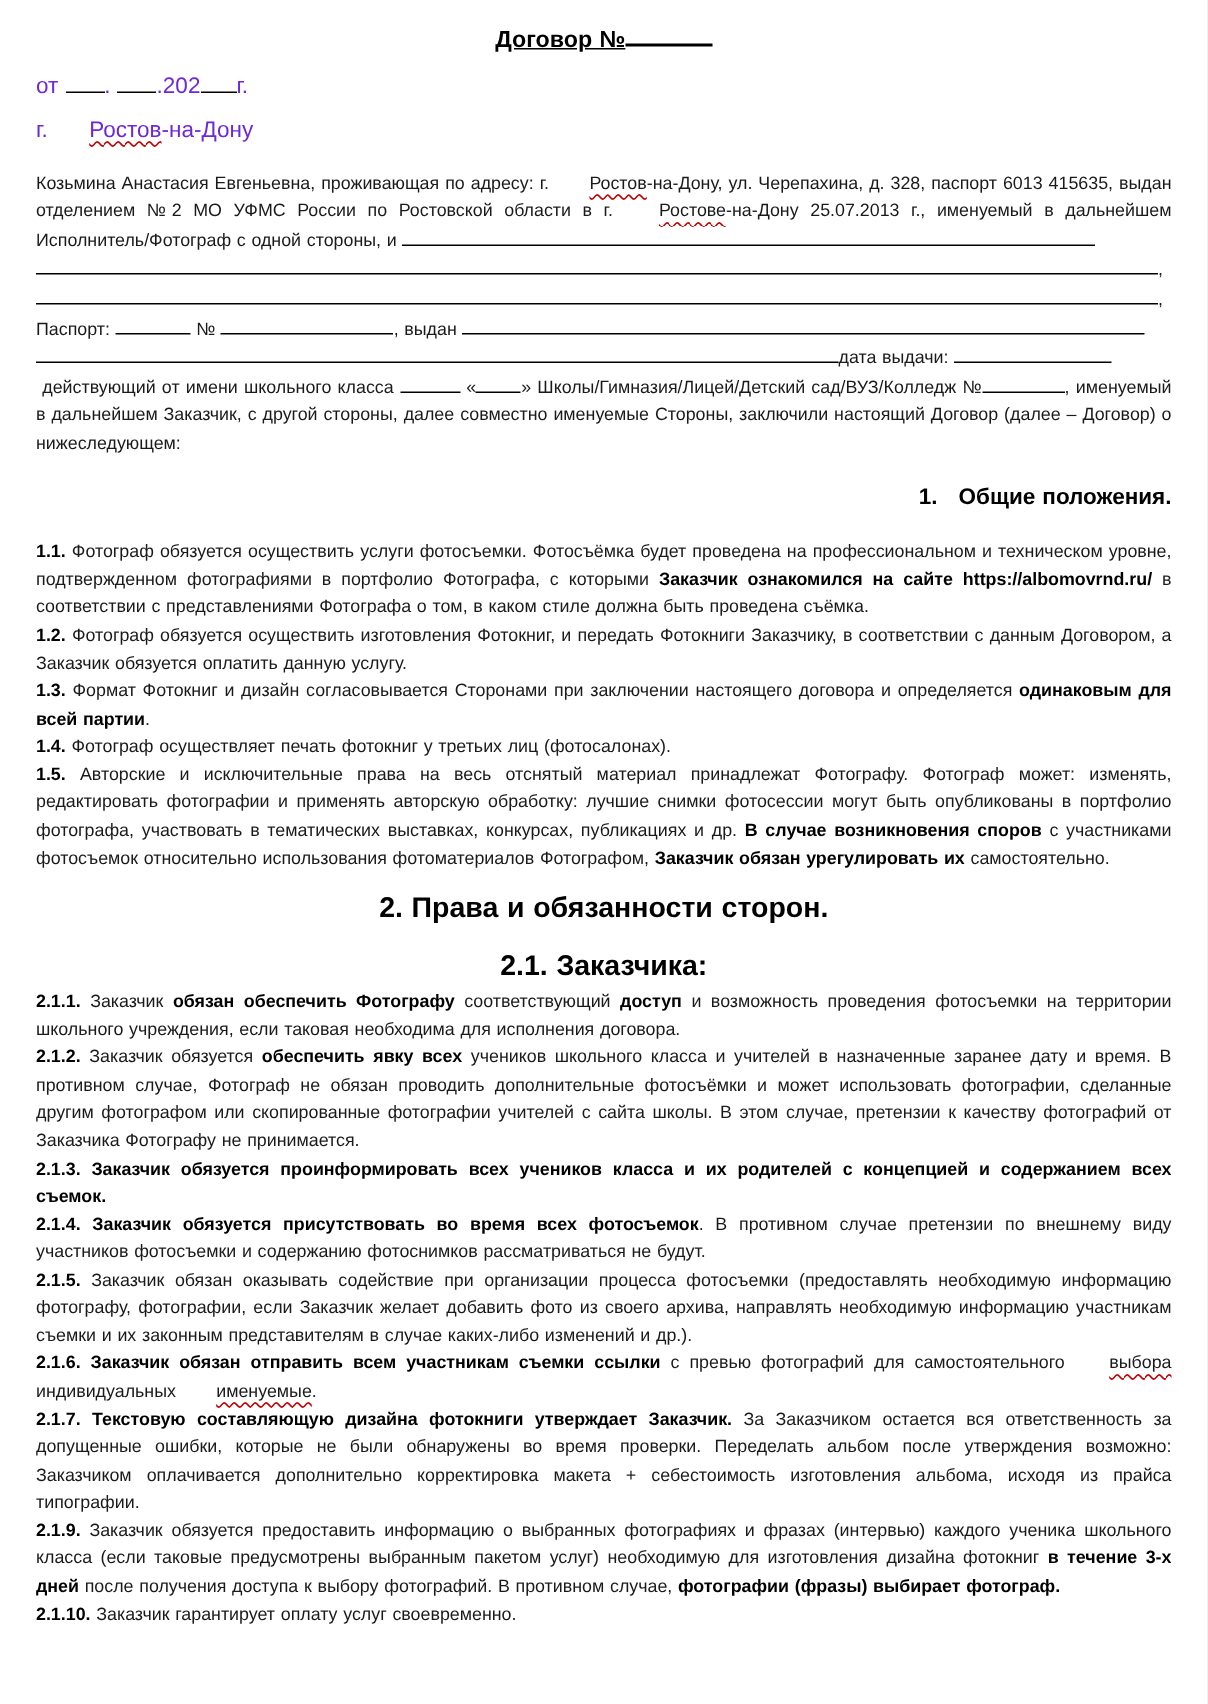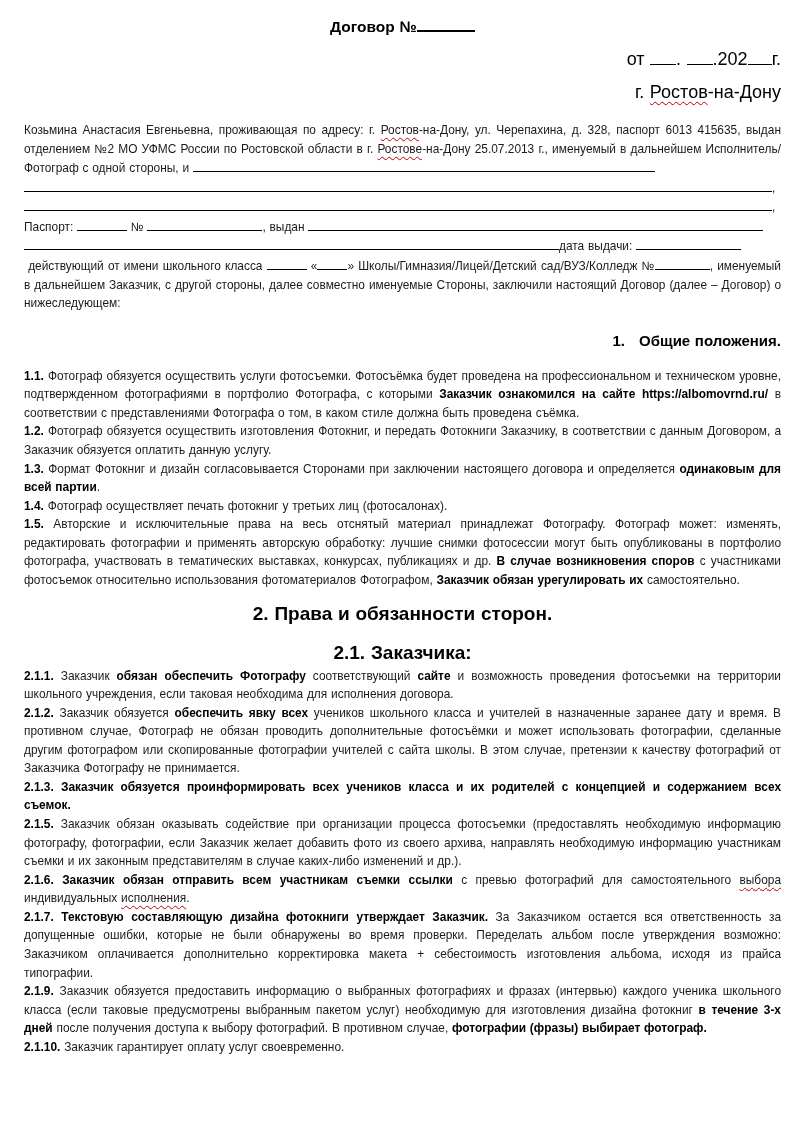--- a/index.html
+++ b/index.html
@@ -6,24 +6,24 @@
   .page{
     width:805px;height:1136px;margin:0 auto;background:#ffffff;
     box-sizing:border-box;padding:12px 24px 0 24px;overflow:hidden;
     font-family:"Liberation Sans","DejaVu Sans",sans-serif;
     color:#1a1a1a;font-size:11.9px;line-height:1.56;
     word-spacing:0.5px;
   }
   .blk{margin:0;}
   .blk.title{
     text-align:center;font-weight:bold;font-size:15.5px;line-height:1.4;
-    margin:4px 0 9px 0;color:#000;
+    margin:4px 0 9px 0;color:#000;text-decoration:underline;
   }
   .blk.subtitle{
-    text-align:right;font-size:18px;line-height:1.4;margin:0 0 8px 0;color:#000000;
+    text-align:left;font-size:15px;line-height:1.4;margin:0 0 8px 0;color:#6d28d9;
   }
   .blk.subtitle.last{margin-bottom:16px;}
   .blk.para{text-align:justify;}
   .blk.h1{
     text-align:right;font-weight:bold;font-size:15px;line-height:1.4;
     margin:17px 0 16px 0;color:#000;
   }
   .blk.h2{
     text-align:center;font-weight:bold;font-size:19px;line-height:1.45;
     margin:11px 0 0 0;color:#000;
@@ -34,20 +34,21 @@
     display:inline-block;height:13px;vertical-align:baseline;
     border-bottom:1px solid #000;
   }
   .blank.thick{border-bottom-width:2px;}
   .sq{
     text-decoration-line:underline;
     text-decoration-style:wavy;
     text-decoration-color:var(--sq,#c00000);
     text-decoration-thickness:1px;
     text-underline-offset:3px;
+    margin-left:23px;
   }
 </style>
 </head>
 <body>
 
 <div class="page">
   <div>
       <div class="blk title"><span class="b">Договор №</span><span class="blank thick b" style="width: 58px;"></span></div>
       <div class="blk subtitle"><span>от </span><span class="blank" style="width: 26px;"></span><span>. </span><span class="blank" style="width: 26px;"></span><span>.202</span><span class="blank" style="width: 24px;"></span><span>г.</span></div>
       <div class="blk subtitle last"><span>г. </span><span class="sq">Ростов</span><span>-на-Дону</span></div>
@@ -58,22 +59,23 @@
       <div class="blk para"><span class="blank" style="width: 535px;"></span><span>дата выдачи: </span><span class="blank" style="width: 105px;"></span></div>
       <div class="blk para"><span>&nbsp;действующий от имени школьного класса </span><span class="blank" style="width: 40px;"></span><span> «</span><span class="blank" style="width: 30px;"></span><span>» Школы/Гимназия/Лицей/Детский сад/ВУЗ/Колледж №</span><span class="blank" style="width: 55px;"></span><span>, именуемый в дальнейшем Заказчик, с другой стороны, далее совместно именуемые Стороны, заключили настоящий Договор (далее – Договор) о нижеследующем:</span></div>
       <div class="blk h1"><span class="b">1.&nbsp;&nbsp;&nbsp;Общие положения.</span></div>
       <div class="blk para"><span class="b">1.1.</span><span> Фотограф обязуется осуществить услуги фотосъемки. Фотосъёмка будет проведена на профессиональном и техническом уровне, подтвержденном фотографиями в портфолио Фотографа, с которыми </span><span class="b">Заказчик ознакомился на сайте https://albomovrnd.ru/</span><span> в соответствии с представлениями Фотографа о том, в каком стиле должна быть проведена съёмка.</span></div>
       <div class="blk para"><span class="b">1.2.</span><span> Фотограф обязуется осуществить изготовления Фотокниг, и передать Фотокниги Заказчику, в соответствии с данным Договором, а Заказчик обязуется оплатить данную услугу.</span></div>
       <div class="blk para"><span class="b">1.3.</span><span> Формат Фотокниг и дизайн согласовывается Сторонами при заключении настоящего договора и определяется </span><span class="b">одинаковым для всей партии</span><span>.</span></div>
       <div class="blk para"><span class="b">1.4.</span><span> Фотограф осуществляет печать фотокниг у третьих лиц (фотосалонах).</span></div>
       <div class="blk para"><span class="b">1.5.</span><span> Авторские и исключительные права на весь отснятый материал принадлежат Фотографу. Фотограф может: изменять, редактировать фотографии и применять авторскую обработку: лучшие снимки фотосессии могут быть опубликованы в портфолио фотографа, участвовать в тематических выставках, конкурсах, публикациях и др. </span><span class="b">В случае возникновения споров</span><span> с участниками фотосъемок относительно использования фотоматериалов Фотографом, </span><span class="b">Заказчик обязан урегулировать их</span><span> самостоятельно.</span></div>
       <div class="blk h2"><span class="b">2. Права и обязанности сторон.</span></div>
       <div class="blk h2 gap-after"><span class="b">2.1. Заказчика:</span></div>
-      <div class="blk para"><span class="b">2.1.1.</span><span> Заказчик </span><span class="b">обязан обеспечить Фотографу</span><span> соответствующий </span><span class="b">сайте</span><span> и возможность проведения фотосъемки на территории школьного учреждения, если таковая необходима для исполнения договора.</span></div>
+      <div class="blk para"><span class="b">2.1.1.</span><span> Заказчик </span><span class="b">обязан обеспечить Фотографу</span><span> соответствующий </span><span class="b">доступ</span><span> и возможность проведения фотосъемки на территории школьного учреждения, если таковая необходима для исполнения договора.</span></div>
       <div class="blk para"><span class="b">2.1.2.</span><span> Заказчик обязуется </span><span class="b">обеспечить явку всех</span><span> учеников школьного класса и учителей в назначенные заранее дату и время. В противном случае, Фотограф не обязан проводить дополнительные фотосъёмки и может использовать фотографии, сделанные другим фотографом или скопированные фотографии учителей с сайта школы. В этом случае, претензии к качеству фотографий от Заказчика Фотографу не принимается.</span></div>
       <div class="blk para"><span class="b">2.1.3. Заказчик обязуется проинформировать всех учеников класса и их родителей с концепцией и содержанием всех съемок.</span></div>
+      <div class="blk para"><span class="b">2.1.4. Заказчик обязуется присутствовать во время всех фотосъемок</span><span>. В противном случае претензии по внешнему виду участников фотосъемки и содержанию фотоснимков рассматриваться не будут.</span></div>
       <div class="blk para"><span class="b">2.1.5.</span><span> Заказчик обязан оказывать содействие при организации процесса фотосъемки (предоставлять необходимую информацию фотографу, фотографии, если Заказчик желает добавить фото из своего архива, направлять необходимую информацию участникам съемки и их законным представителям в случае каких-либо изменений и др.).</span></div>
-      <div class="blk para"><span class="b">2.1.6. Заказчик обязан отправить всем участникам съемки ссылки</span><span> с превью фотографий для самостоятельного </span><span class="sq">выбора</span><span> индивидуальных </span><span class="sq">исполнения</span><span>.</span></div>
+      <div class="blk para"><span class="b">2.1.6. Заказчик обязан отправить всем участникам съемки ссылки</span><span> с превью фотографий для самостоятельного </span><span class="sq">выбора</span><span> индивидуальных </span><span class="sq">именуемые</span><span>.</span></div>
       <div class="blk para"><span class="b">2.1.7. Текстовую составляющую дизайна фотокниги утверждает Заказчик.</span><span> За Заказчиком остается вся ответственность за допущенные ошибки, которые не были обнаружены во время проверки. Переделать альбом после утверждения возможно: Заказчиком оплачивается дополнительно корректировка макета + себестоимость изготовления альбома, исходя из прайса типографии.</span></div>
       <div class="blk para"><span class="b">2.1.9.</span><span> Заказчик обязуется предоставить информацию о выбранных фотографиях и фразах (интервью) каждого ученика школьного класса (если таковые предусмотрены выбранным пакетом услуг) необходимую для изготовления дизайна фотокниг </span><span class="b">в течение 3-х дней</span><span> после получения доступа к выбору фотографий. В противном случае, </span><span class="b">фотографии (фразы) выбирает фотограф.</span></div>
       <div class="blk para"><span class="b">2.1.10.</span><span> Заказчик гарантирует оплату услуг своевременно.</span></div>
     </div>
 </div>
 
 </body></html>

